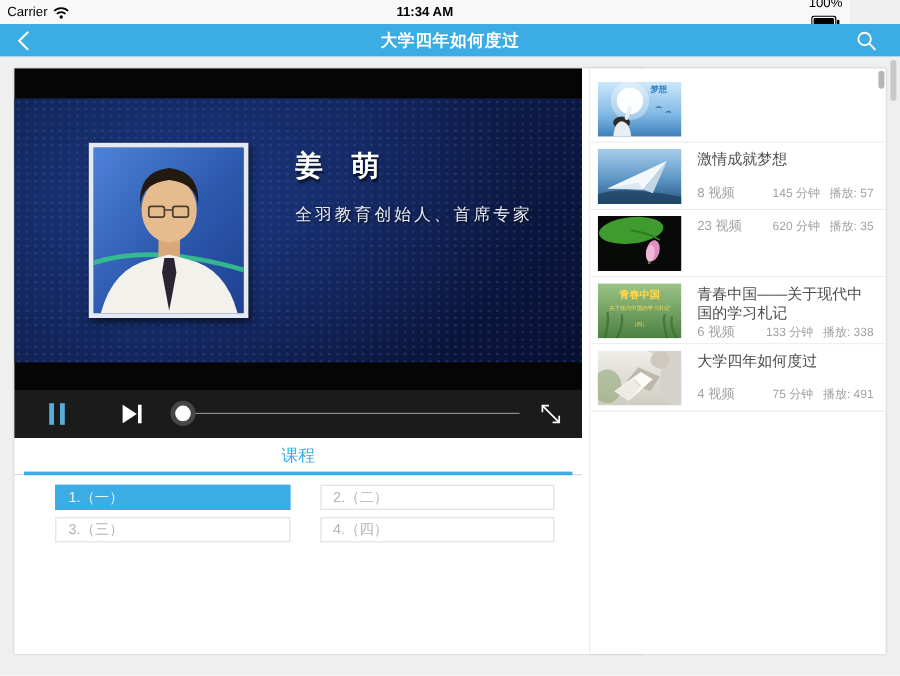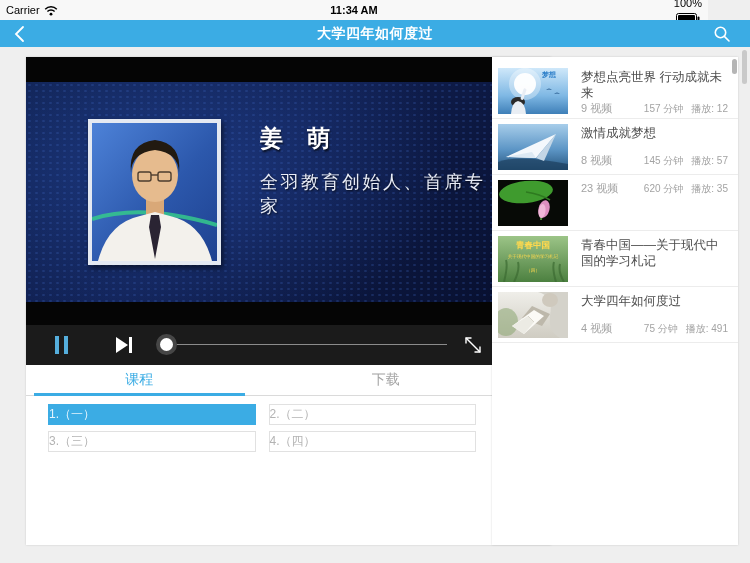--- a/index.html
+++ b/index.html
@@ -24,21 +24,21 @@
     display:flex;align-items:center;
   }
   .nav-title{
     position:absolute;left:0;right:0;text-align:center;color:#fff;
     font-size:14px;font-weight:bold;letter-spacing:.5px;pointer-events:none;
   }
   .nav-back{position:absolute;left:11px;top:4px;width:20px;height:20px;cursor:pointer;}
   .nav-search{position:absolute;right:18px;top:4px;width:20px;height:20px;cursor:pointer;}
   
   .panel{position:absolute;background:#fff;box-shadow:0 0 2px rgba(0,0,0,.15);}
-  .left-panel{left:26px;top:57px;width:525px;height:488px;}
+  .left-panel{left:12px;top:57px;width:525px;height:488px;}
   .right-panel{left:492px;top:57px;width:246px;height:488px;}
   
   .video{position:absolute;top:0;left:0;width:473px;height:268px;background:#050505;}
   .video-inner{
     position:absolute;top:25px;bottom:23px;left:0;right:0;
     background:
       radial-gradient(ellipse 420px 260px at 28% 38%, rgba(40,78,170,.55), rgba(10,20,52,0) 70%),
       linear-gradient(135deg,#0d1c46 0%,#101f50 45%,#081030 100%);
   }
   .video-inner::after{
@@ -51,21 +51,21 @@
     border:4px solid #e4e9f2;box-shadow:2px 3px 6px rgba(0,0,0,.55);z-index:2;
   }
   .speaker{position:absolute;left:234px;top:41px;z-index:2;color:#fff;}
   .speaker-name{
     font-family:"DejaVu Serif","Liberation Serif",serif;
     font-size:23px;font-weight:bold;letter-spacing:8px;
     text-shadow:1px 2px 2px rgba(0,0,0,.7);
   }
   .speaker-role{
     margin-top:16px;font-family:"DejaVu Serif","Liberation Serif",serif;
-    font-size:18px;letter-spacing:2.5px;color:#e8ecf6;
+    font-size:14px;letter-spacing:2.5px;color:#e8ecf6;
     text-shadow:1px 1px 2px rgba(0,0,0,.7);
   }
   
   .controls{position:absolute;top:268px;left:0;width:473px;height:40px;background:#1b1b1b;}
   .btn-pause{position:absolute;left:29px;top:11px;width:13px;height:18px;display:flex;justify-content:space-between;cursor:pointer;}
   .btn-pause span{display:block;width:4px;height:18px;background:#55aedc;}
   .btn-next{position:absolute;left:90px;top:12px;width:17px;height:16px;cursor:pointer;}
   .slider-track{position:absolute;left:131px;right:52px;top:19px;height:1px;background:#8b8b8b;}
   .slider-handle{
     position:absolute;left:130px;top:9px;width:13px;height:13px;border-radius:50%;
@@ -78,22 +78,22 @@
   .tab.active{color:#3bace4;}
   .tab.active::after{
     content:"";position:absolute;left:8px;right:8px;bottom:-1px;height:3px;background:#3bace4;
   }
   
   .lessons{
     position:absolute;top:347px;left:22px;width:428px;
     display:grid;grid-template-columns:1fr 1fr;column-gap:13px;row-gap:6px;
   }
   .lesson{
-    height:19px;line-height:19px;font-size:12px;
-    border:1px solid #e1e1e1;background:#fff;color:#b3b3b3;cursor:pointer;
+    height:19px;line-height:19px;font-size:12px;padding-left:10px;
+    border:1px solid #e1e1e1;background:#fff;color:#b3b3b3;cursor:pointer;margin-left:12px;
   }
   .lesson.active{background:#3bace4;border-color:#3bace4;color:#e4f4fd;}
   
   .playlist{position:absolute;inset:0;padding-top:6px;}
   .pl-item{
     box-sizing:border-box;height:56px;padding:5px 10px 0 6px;
     border-bottom:1px solid #ececec;display:flex;cursor:pointer;background:#fff;
   }
   .pl-thumb{width:70px;height:46px;flex:0 0 70px;overflow:hidden;}
   .pl-thumb svg{display:block;}
@@ -190,21 +190,20 @@
     <div class="slider-handle"></div>
     <svg class="btn-expand" viewBox="0 0 22 22">
       <line x1="4" y1="4" x2="18" y2="18" stroke="#fff" stroke-width="1.4"></line>
       <polyline points="4,9.5 4,4 9.5,4" fill="none" stroke="#fff" stroke-width="1.4"></polyline>
       <polyline points="12.5,18 18,18 18,12.5" fill="none" stroke="#fff" stroke-width="1.4"></polyline>
     </svg>
   </div>
 
   <div class="tabs">
     <div class="tab active">课程</div>
-    <div class="tab">下载</div>
   </div>
 
   <div class="lessons">
     <div class="lesson active">1.（一）</div>
     <div class="lesson">2.（二）</div>
     <div class="lesson">3.（三）</div>
     <div class="lesson">4.（四）</div>
   </div>
 </div>
 
@@ -224,30 +223,20 @@
           <rect width="70" height="46" fill="url(#t1)"></rect>
           <circle cx="27" cy="16" r="11" fill="#fff" opacity=".95"></circle>
           <circle cx="27" cy="16" r="16" fill="#fff" opacity=".35"></circle>
           <path d="M48,22 q3,-3 6,0 q-3,-1 -6,0 Z M56,26 q3,-3 6,0 q-3,-1 -6,0 Z" fill="#2a5e91"></path>
           <ellipse cx="20" cy="34" rx="7" ry="5" fill="#2a2a2a"></ellipse>
           <path d="M13,46 Q14,34 20,33 Q27,34 28,46 Z" fill="#e9eef4"></path>
           <rect x="24" y="20" width="3" height="12" rx="1.5" fill="#e9eef4" transform="rotate(18 25 26)"></rect>
           <text x="44" y="9" font-size="7" fill="#2d7fc9" font-weight="bold">梦想</text>
         </svg>
       </div>
-      <div class="pl-info">
-        <div class="pl-title">梦想点亮世界 行动成就未来</div>
-        <div class="pl-meta">
-          <span class="pl-videos">9 视频</span>
-          <span class="pl-right">
-            <span>157 分钟</span>
-            <span>播放: 12</span>
-          </span>
-        </div>
-      </div>
     </div>
 
     <div class="pl-item">
       <div class="pl-thumb">
         <svg width="70" height="46" viewBox="0 0 70 46">
           <defs>
               <linearGradient id="t2" x1="0" y1="0" x2="0" y2="1">
             <stop offset="0" stop-color="#a7cdea"></stop>
                 <stop offset=".55" stop-color="#5d96c6"></stop>
                 <stop offset="1" stop-color="#27567f"></stop>
@@ -305,20 +294,27 @@
             </defs>
           <rect width="70" height="46" fill="url(#t4)"></rect>
           <path d="M6,46 q4,-16 2,-22 M16,46 q6,-12 4,-20 M58,46 q-4,-14 -2,-20 M66,46 q-6,-10 -4,-18" stroke="#3c6b32" stroke-width="2" fill="none" opacity=".7"></path>
           <text x="35" y="12" font-size="8.5" fill="#ffd94d" font-weight="bold" text-anchor="middle">青春中国</text>
           <text x="35" y="22" font-size="4.6" fill="#ffd94d" text-anchor="middle">关于现代中国的学习札记</text>
           <text x="35" y="36" font-size="4.6" fill="#ffd94d" text-anchor="middle">（四）</text>
         </svg>
       </div>
       <div class="pl-info">
         <div class="pl-title">青春中国——关于现代中国的学习札记</div>
+        <div class="pl-meta">
+          <span class="pl-videos">6 视频</span>
+          <span class="pl-right">
+            <span>133 分钟</span>
+            <span>播放: 338</span>
+          </span>
+        </div>
       </div>
     </div>
 
     <div class="pl-item">
       <div class="pl-thumb">
         <svg width="70" height="46" viewBox="0 0 70 46">
           <defs>
               <linearGradient id="t5" x1="0" y1="0" x2="0" y2="1">
             <stop offset="0" stop-color="#efeee9"></stop>
                 <stop offset="1" stop-color="#cfccc2"></stop>

